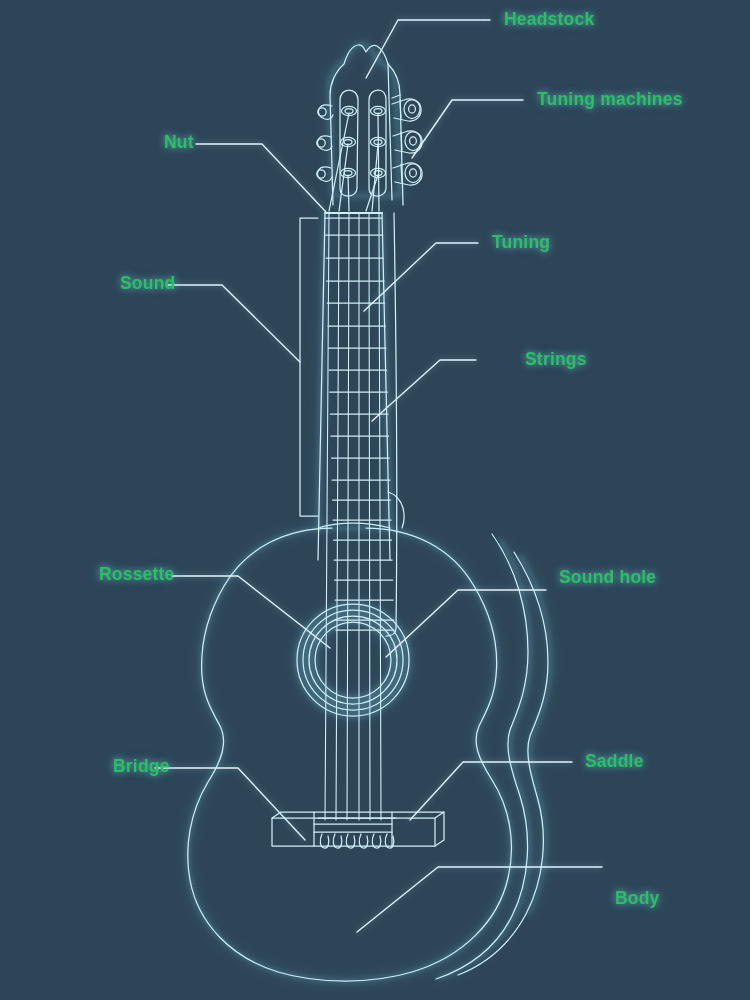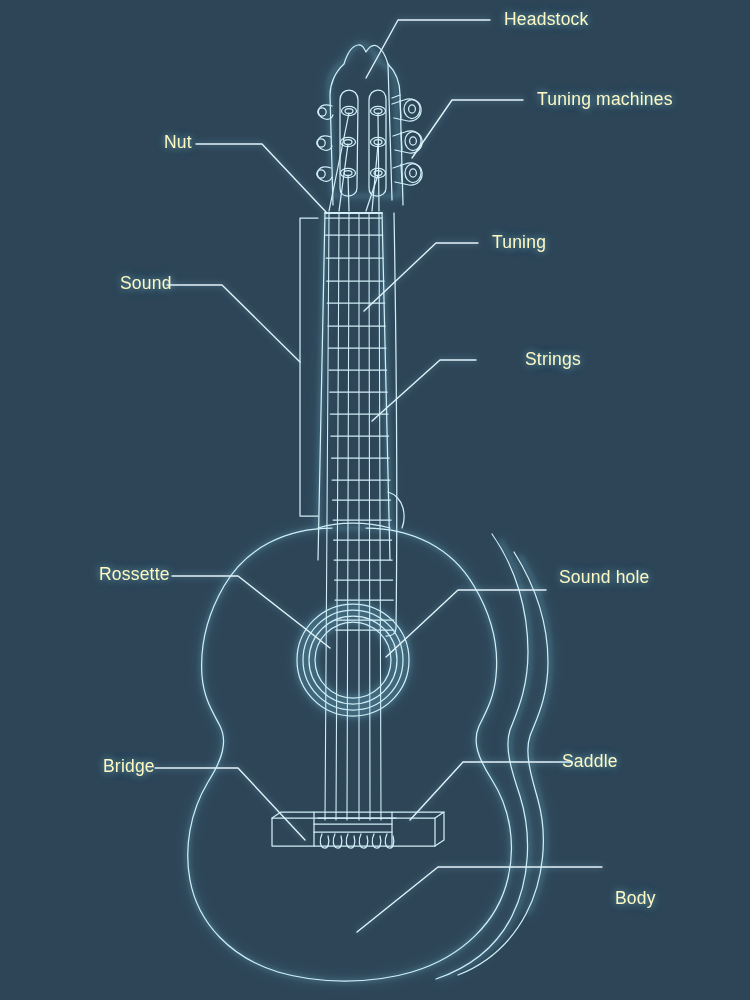--- a/index.html
+++ b/index.html
@@ -21,24 +21,24 @@
   #diagram-svg {
     position: absolute;
     top: 0;
     left: 0;
     width: 750px;
     height: 1000px;
     display: block;
   }
   .label {
     position: absolute;
-    color: #fef9c3;
+    color: #22c55e;
     font-family: "Liberation Sans", sans-serif;
     font-size: 17.5px;
-    font-weight: 400;
+    font-weight: 700;
     letter-spacing: 0.2px;
     white-space: nowrap;
     text-shadow: 0 0 7px rgba(150, 225, 245, 0.55),
                  0 0 14px rgba(120, 210, 240, 0.30);
     line-height: 1;
   }
 </style>
 </head>
 <body>
 
@@ -338,19 +338,19 @@
   <div class="label" style="left:120px; top:275px;">Sound</div>
 
   <div class="label" style="left:492px; top:234px;">Tuning</div>
 
   <div class="label" style="left:489px; top:351px;margin-left:36px;">Strings</div>
 
   <div class="label" style="left:99px; top:566px;">Rossette</div>
 
   <div class="label" style="left:559px; top:569px;">Sound hole</div>
 
-  <div class="label" style="left:103px; top:758px;">Bridge</div>
-
-  <div class="label" style="left:562px; top:753px;">Saddle</div>
+  <div class="label" style="left:113px; top:758px;">Bridge</div>
+
+  <div class="label" style="left:585px; top:753px;">Saddle</div>
 
   <div class="label" style="left:615px; top:858px;margin-top:32px;">Body</div>
 
 </div>
 
 </body></html>

